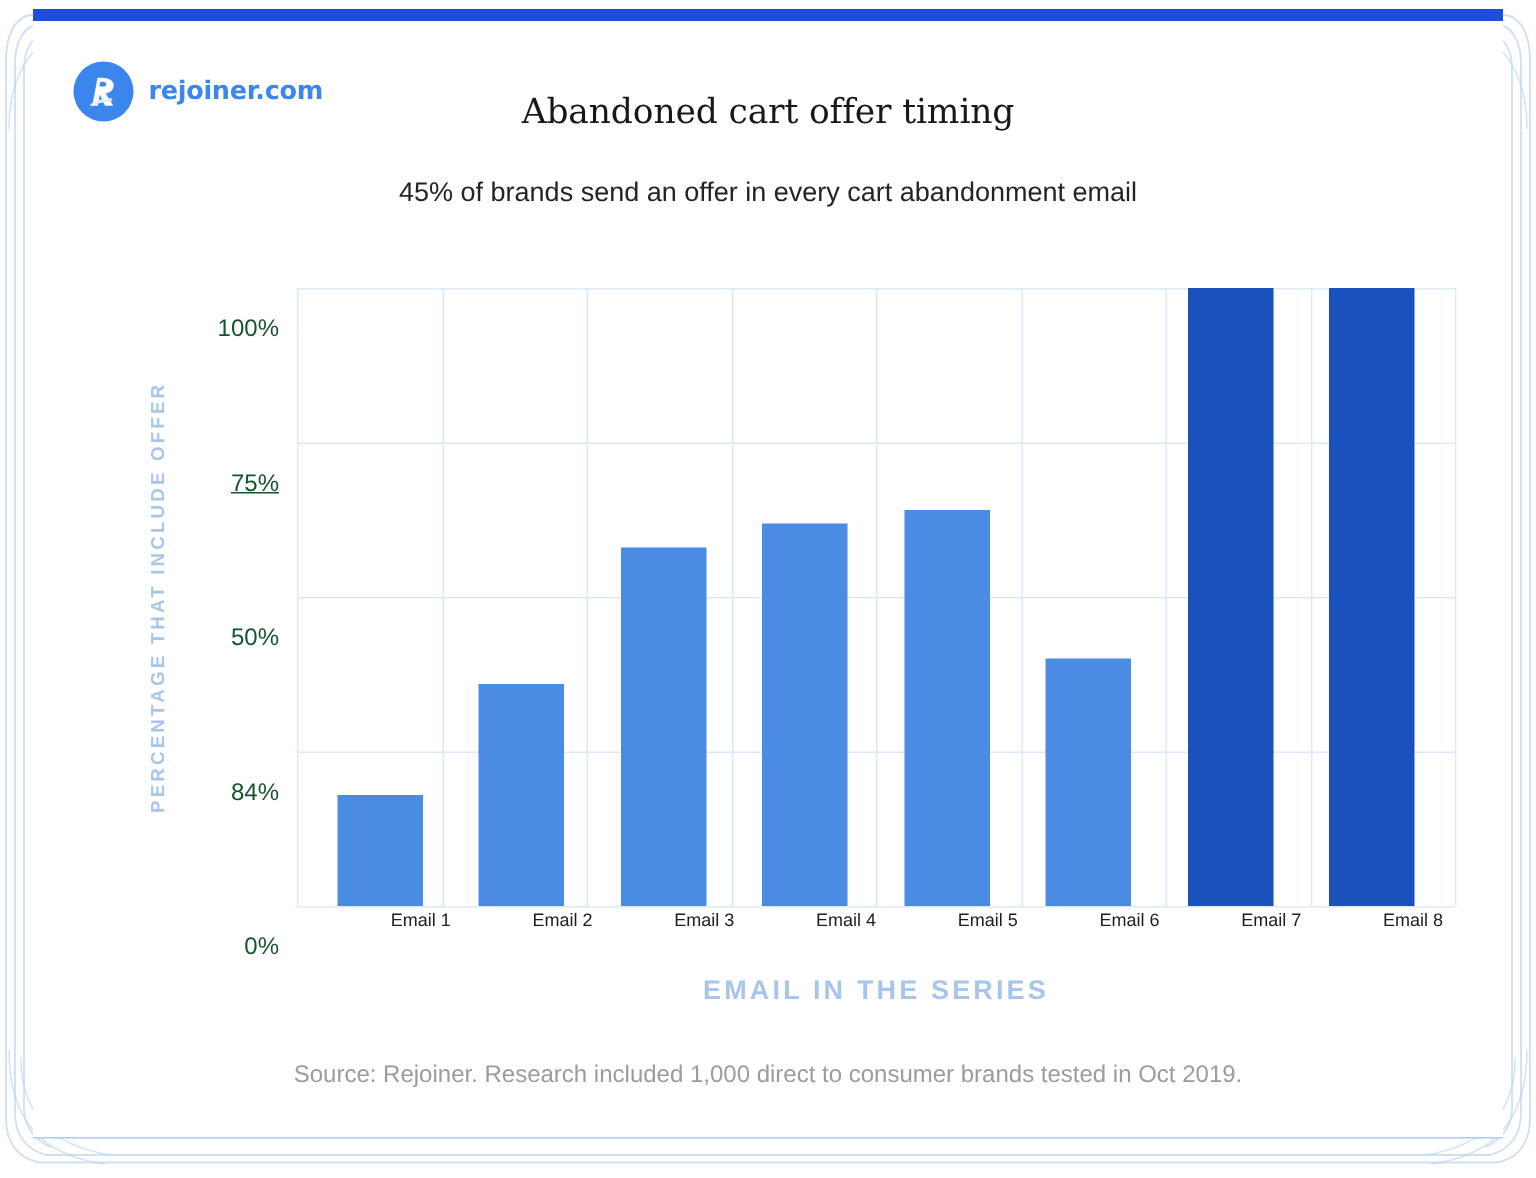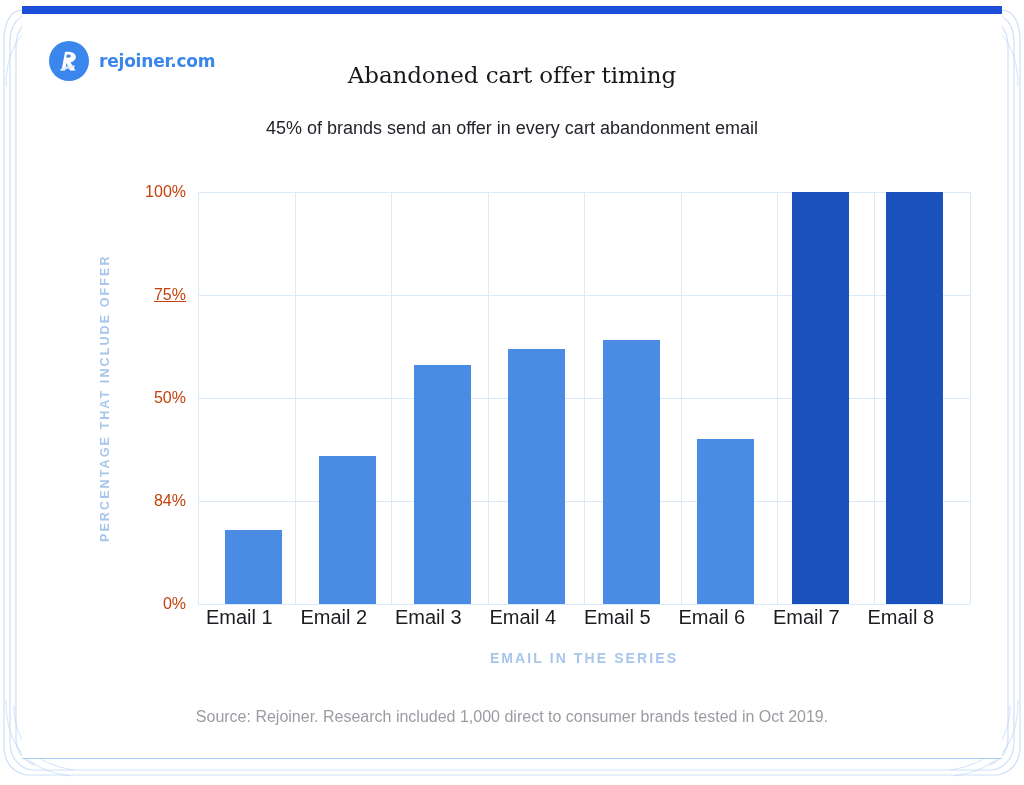--- a/index.html
+++ b/index.html
@@ -123,23 +123,24 @@
     left: 44px;
     top: 0;
     width: 66px;
     height: 412px;
   }
   .y-tick-label {
     position: absolute;
     right: 4px;
     transform: translateY(-50%);
     font-size: 16px;
-    color: #c2410c;
+    color: #14532d;
     font-family: "Liberation Sans", sans-serif;
     white-space: nowrap;
+    margin-top: 28px;
   }
 
   .axes-box {
     position: absolute;
     left: 118px;
     top: 0;
     width: 772px;
     height: 412px;
   }
 
@@ -189,34 +190,34 @@
   .x-tick-labels {
     position: absolute;
     left: 118px;
     top: 414px;
     width: 772px;
     display: flex;
     padding: 0 8px;
   }
   .x-tick-label {
     flex: 1 1 0;
-    text-align: left;
-    font-size: 20px;
+    text-align: right;
+    font-size: 12px;
     color: #1b1d21;
     font-family: "Liberation Sans", sans-serif;
     white-space: nowrap;
   }
 
   .x-axis-title {
     position: absolute;
     left: 118px;
     top: 458px;
     width: 772px;
     text-align: center;
-    font-size: 14px;
+    font-size: 18px;
     font-weight: 700;
     letter-spacing: 2.1px;
     color: #a8c6ec;
   }
 
   
   .source-note {
     position: absolute;
     left: 0;
     right: 0;

